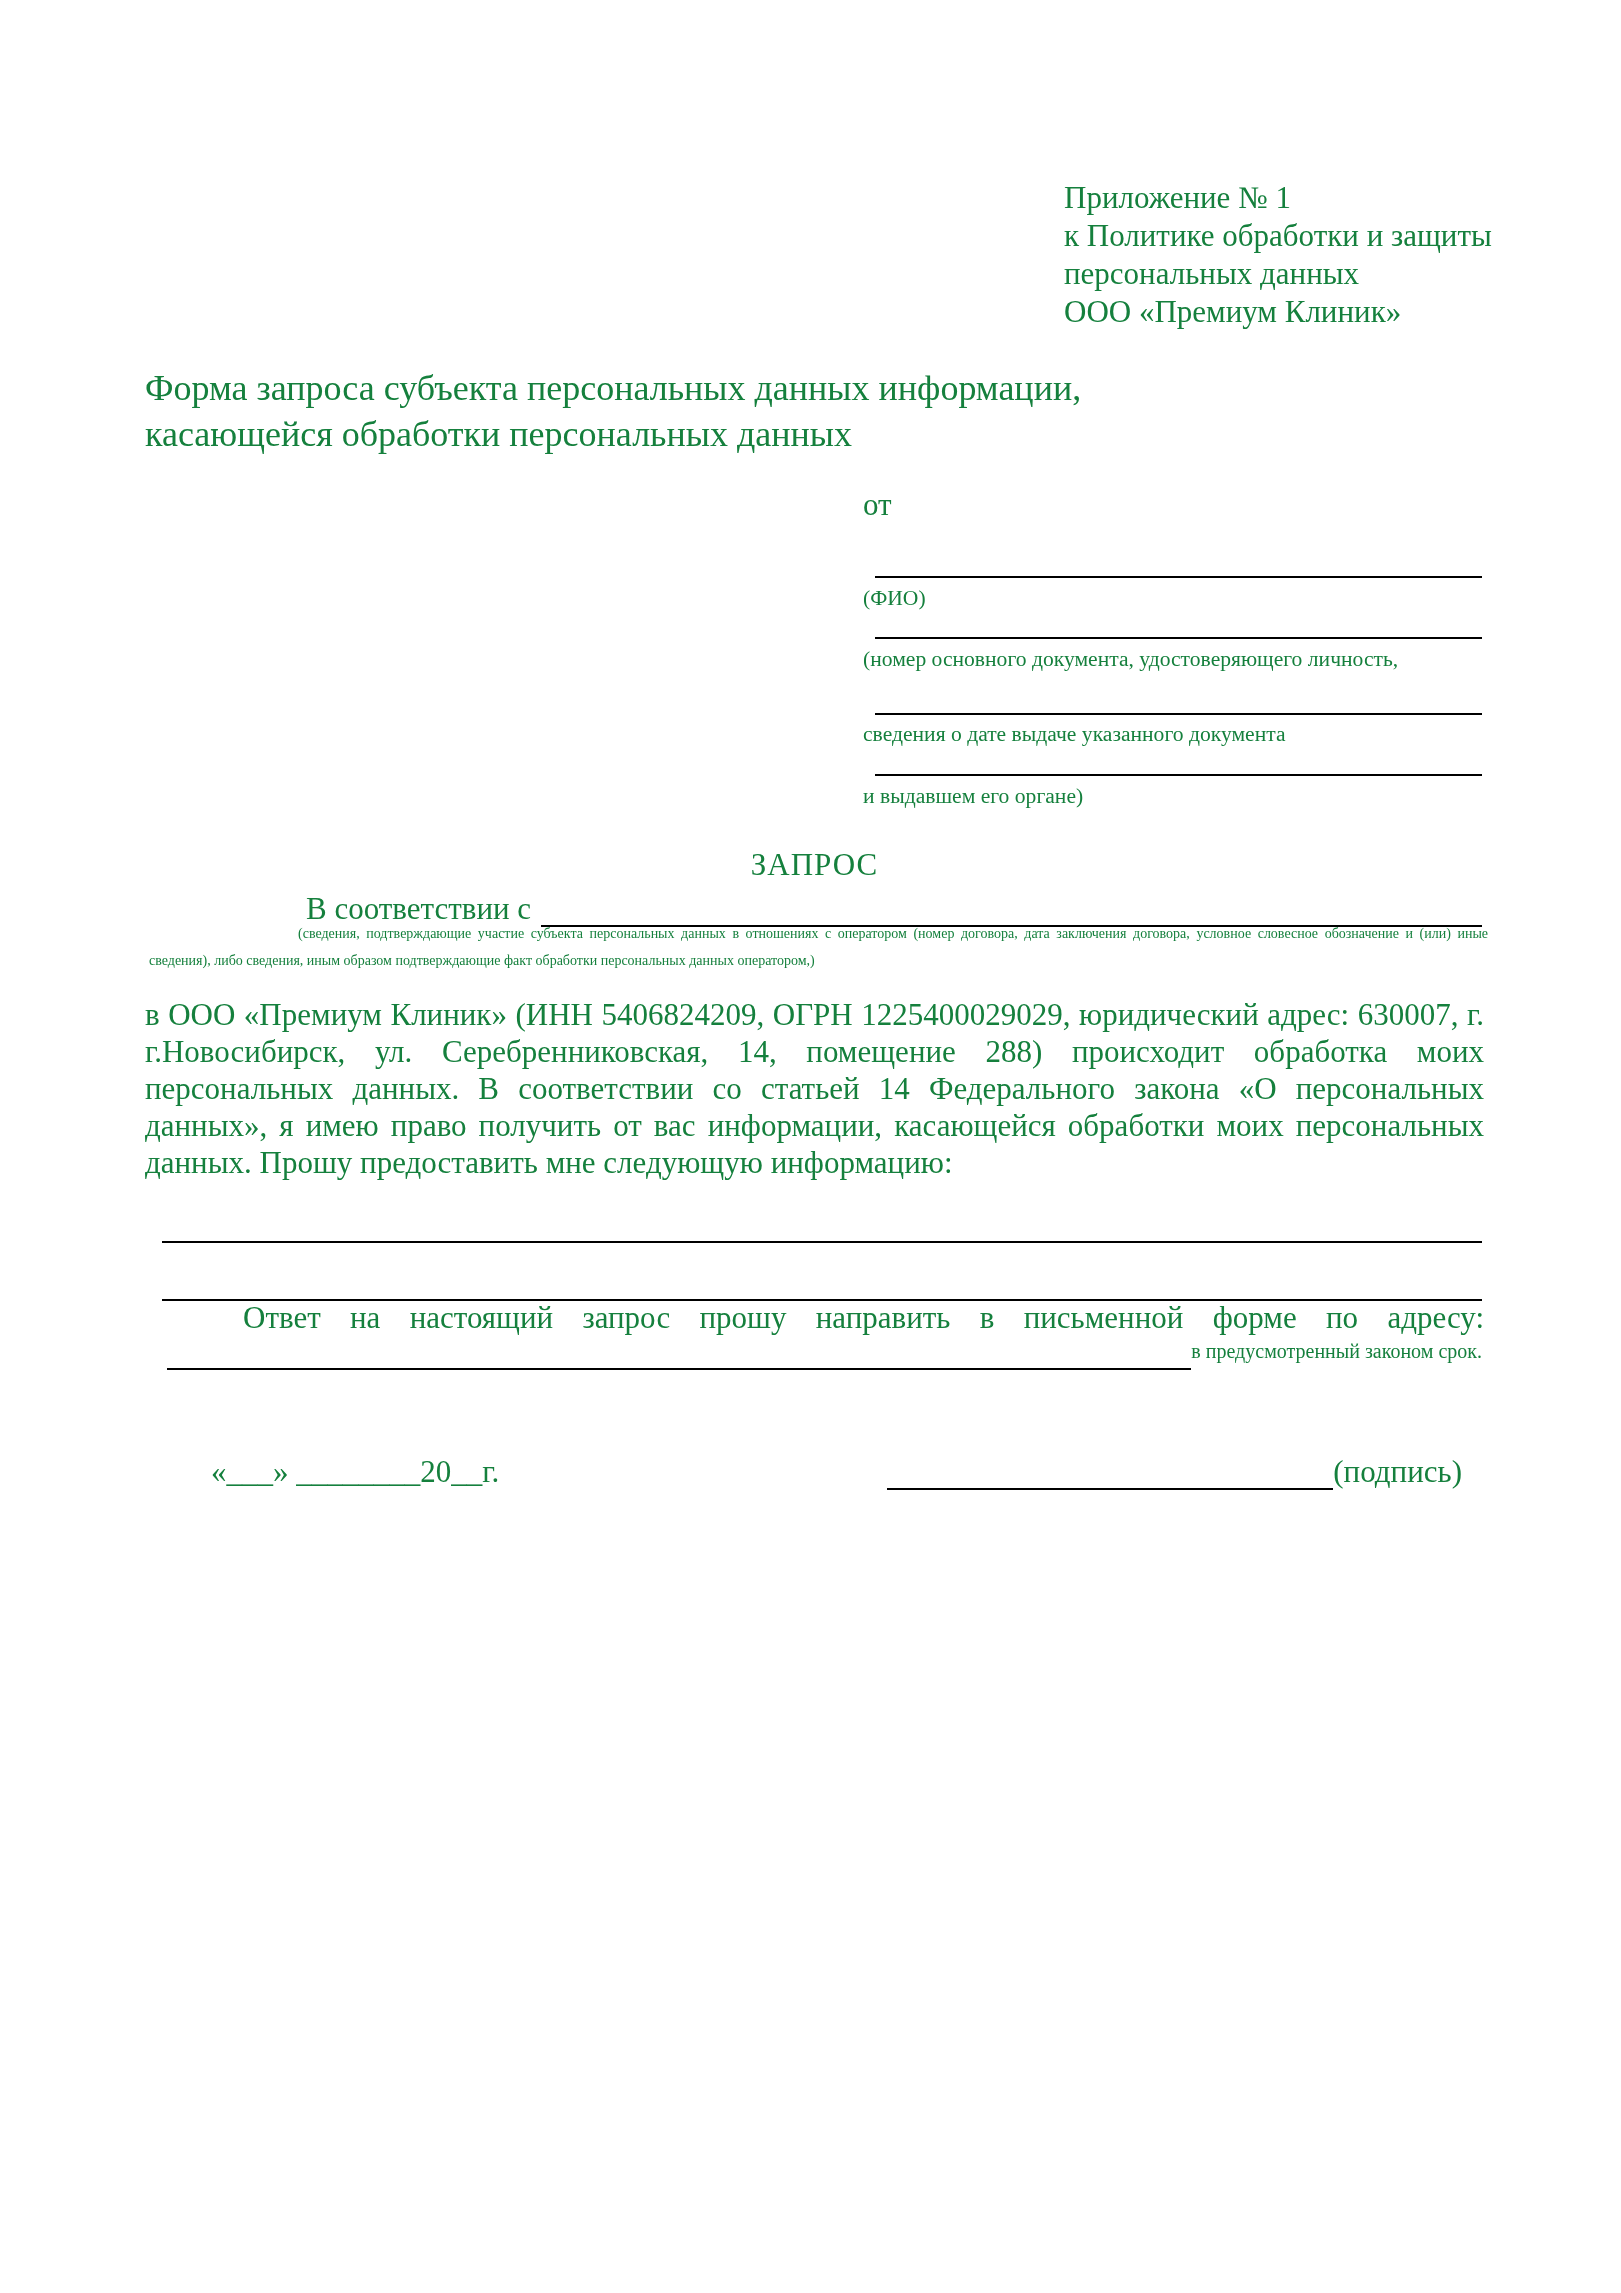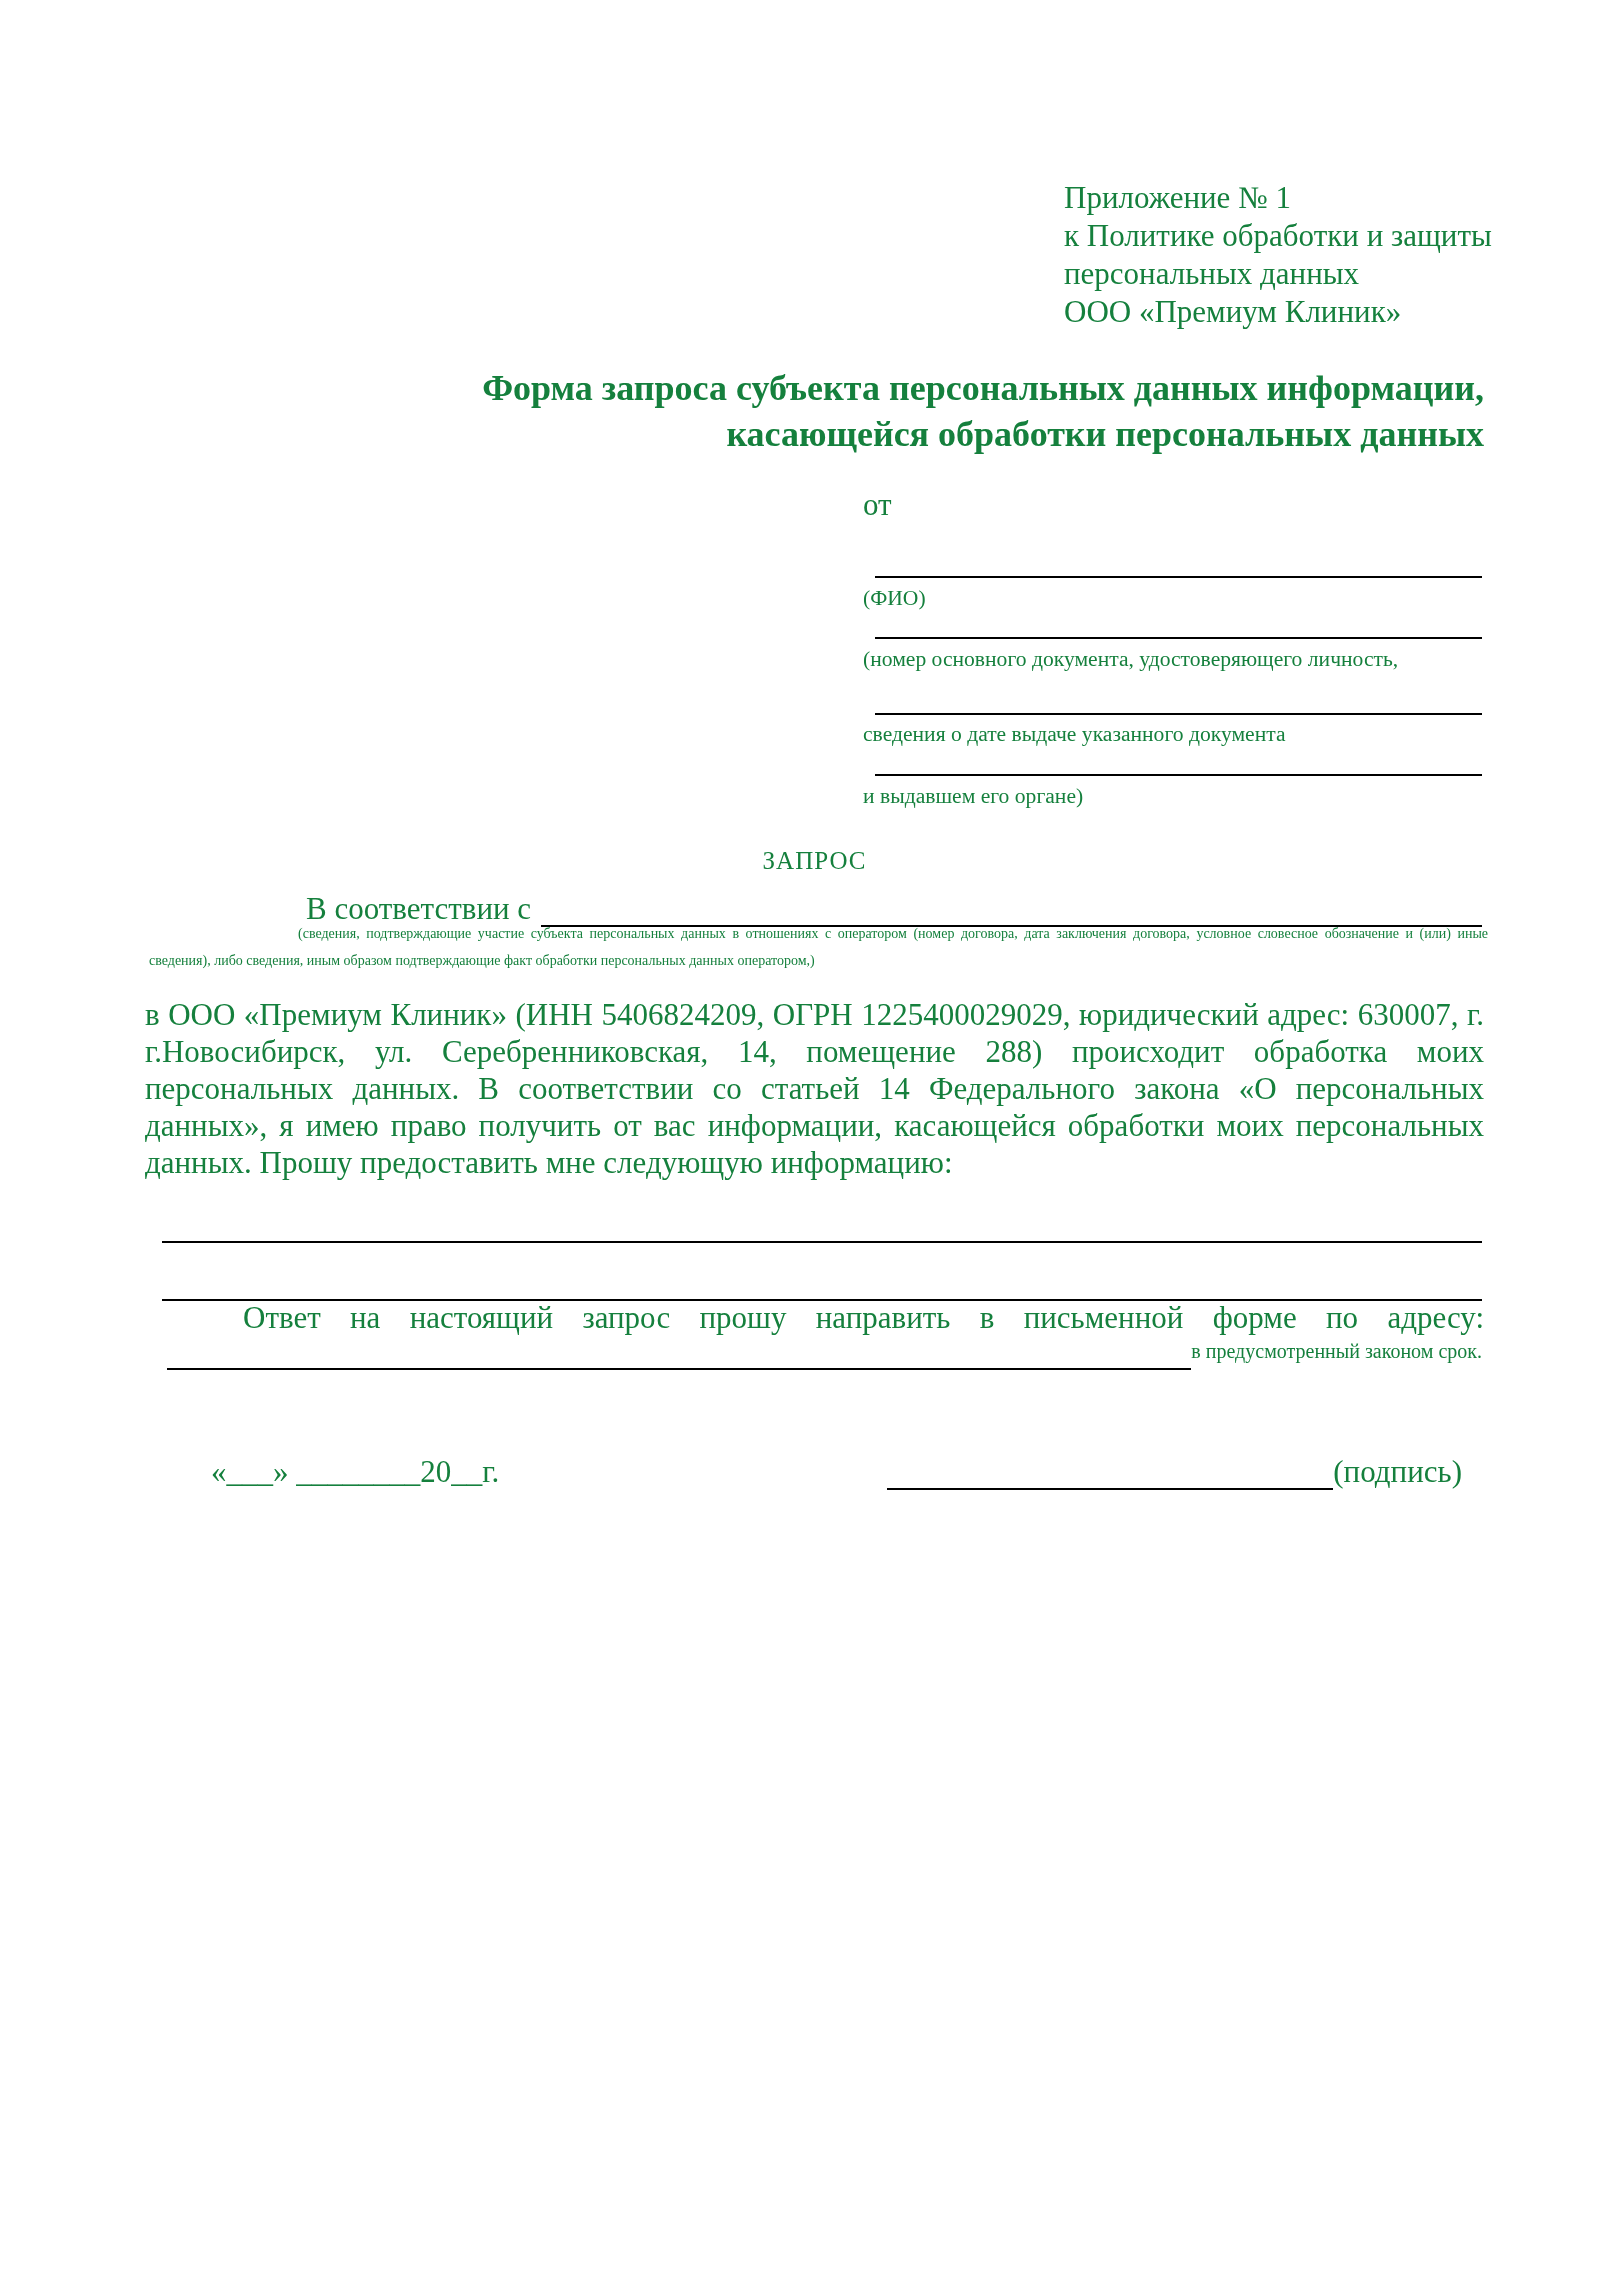--- a/index.html
+++ b/index.html
@@ -7,30 +7,30 @@
     position:relative;
     width:1621px;height:2294px;
     background:#ffffff;
     color:#15803d;
     font-family:"Liberation Serif","DejaVu Serif",serif;
     overflow:hidden;
   }
   
   .hdr{position:absolute;left:1064px;top:179px;font-size:31px;line-height:38px;text-align:left;}
   
-  .title{position:absolute;left:145px;width:1339px;top:365px;text-align:right;font-weight:bold;font-size:36px;line-height:46px;}
+  .title{position:absolute;left:145px;width:1339px;top:365px;text-align:left;font-weight:normal;font-size:36px;line-height:46px;}
   
   .addr{position:absolute;left:863px;top:482px;font-size:31px;line-height:45px;}
   
   .fline{position:absolute;left:875px;width:607px;height:0;border-bottom:2.9px solid #000;}
   .f1{top:576px}.f2{top:637px}.f3{top:713px}.f4{top:774px}
   .fcap{position:absolute;left:863px;width:619px;font-size:21.6px;line-height:25.5px;}
   .c1{top:586px}.c2{top:647px}.c3{top:722px}.c4{top:784px}
   
-  .zapros{position:absolute;left:145px;width:1339px;top:847px;text-align:center;font-size:25px;letter-spacing:1px;}
+  .zapros{position:absolute;left:145px;width:1339px;top:847px;text-align:center;font-size:31px;letter-spacing:1px;}
   
   .intro{position:absolute;left:306px;right:139px;top:890px;font-size:31px;line-height:37px;display:flex;}
   .intro .iline{flex:1;border-bottom:2.9px solid #000;margin-left:9.8px;}
   
   .fineprint{position:absolute;left:149px;width:1339px;top:920px;font-size:14px;line-height:27px;text-align:justify;text-indent:149px;}
   
   .bodypara{position:absolute;left:145px;width:1339px;top:996px;font-size:31px;line-height:37px;text-align:justify;}
   
   .blank{position:absolute;left:162px;width:1320px;height:0;border-bottom:2.9px solid #000;}
   .bA{top:1241px}.bB{top:1299px}

